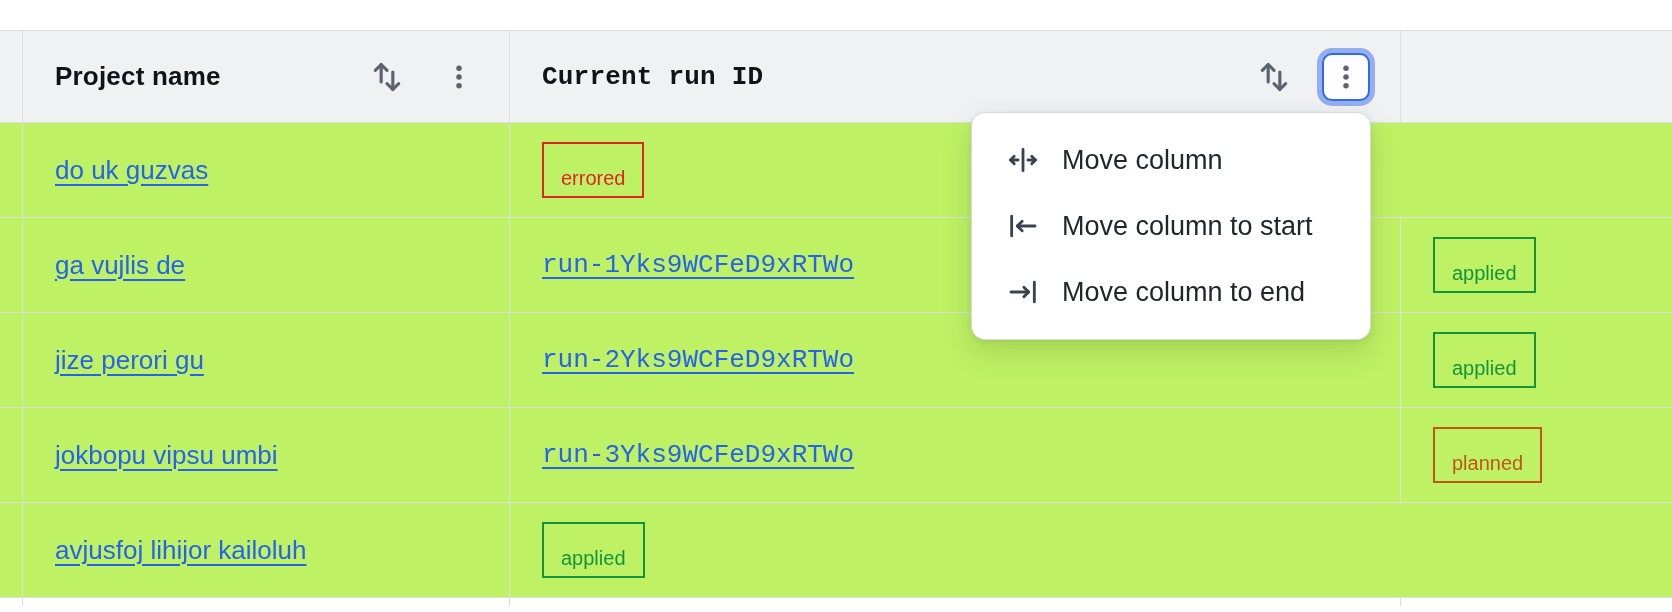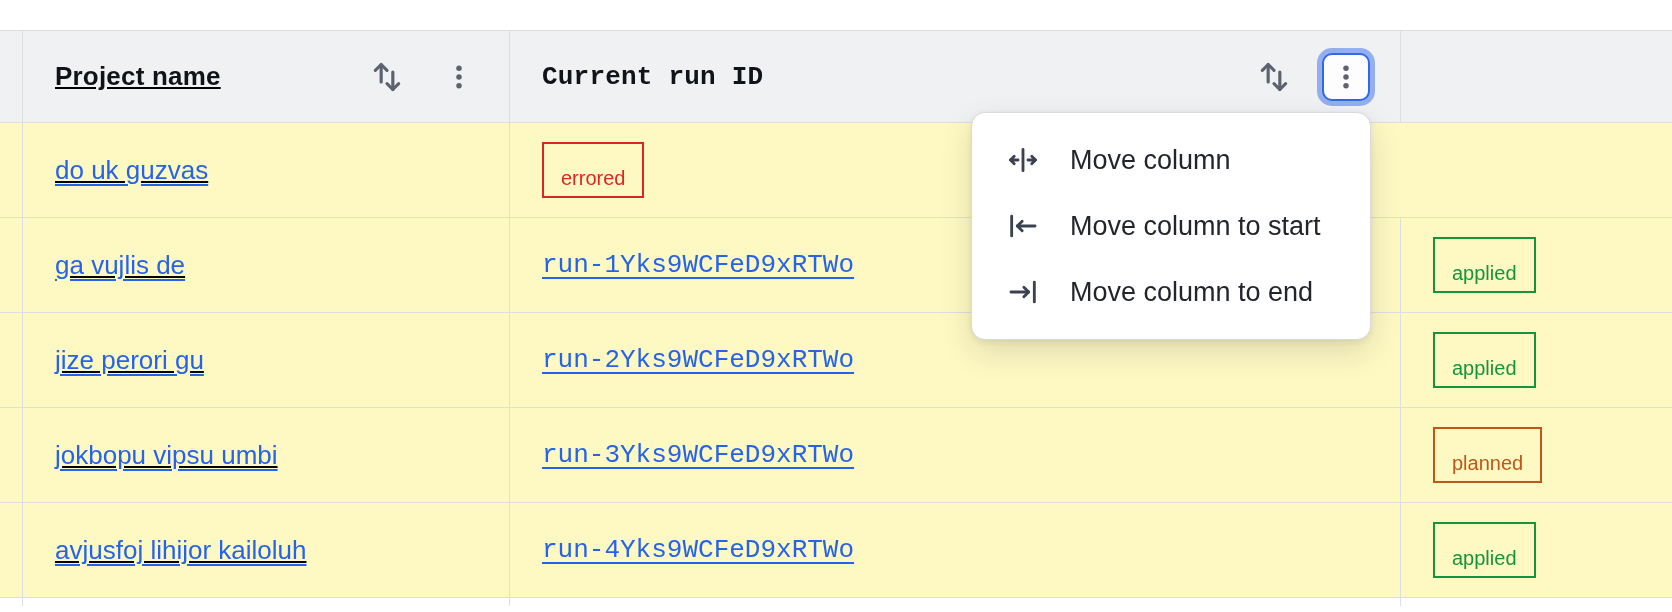--- a/index.html
+++ b/index.html
@@ -5,27 +5,27 @@
   * { margin:0; padding:0; box-sizing:border-box; }
   html,body { width:1672px; height:612px; overflow:hidden; background:#fff;
               font-family:"Liberation Sans", sans-serif; }
   :root { --border:#dcdee1; --header-bg:#f0f1f3; --ink:#101418; --icon:#5c6370;
           --link:#2563eb; --focus:#2f6be8; }
 
   .top-strip { height:30px; background:#fff; }
   .table-wrap { border-top:1px solid var(--border); }
   .hrow { height:92px; background:var(--header-bg); border-bottom:1px solid var(--border);
           display:flex; align-items:stretch; }
-  .row  { height:95px; border-bottom:1px solid var(--border); display:flex; background:#fef9c3; }
+  .row  { height:95px; border-bottom:1px solid var(--border); display:flex; background:#bef264; }
   .sliver { height:8px; display:flex; background:#fff; }
 
   .cell { display:flex; align-items:center; }
   .col-gutter  { width:23px; border-right:1px solid var(--border); flex:none; }
   .col-project { width:487px; border-right:1px solid var(--border); flex:none;
-                 padding-left:32px; padding-right:26px;text-decoration:underline; }
+                 padding-left:32px; padding-right:26px; }
   .col-runid   { width:891px; border-right:1px solid var(--border); flex:none;
                  padding-left:32px; padding-right:30px;font-family:Liberation Mono, monospace; }
   .col-status  { flex:1; padding-left:32px; padding-right:20px; }
 
   .hlabel { font-size:26px; font-weight:700; color:var(--ink); flex:1; letter-spacing:.2px; }
   .hicons { display:flex; align-items:center; gap:28px; }
   .sort-btn, .kebab-btn { background:none; border:none; cursor:pointer; display:flex;
                           align-items:center; justify-content:center; color:var(--icon); padding:0; }
   .sort-btn svg { width:40px; height:40px; }
   .kebab-btn { width:48px; height:48px; border-radius:10px; }
@@ -39,21 +39,21 @@
   .badge { display:inline-block; font-size:20px; border:2px solid currentColor;
            border-radius:0; padding:23px 17px 7px; background:transparent; line-height:1.1; }
 
   .menu { position:absolute; left:971px; top:112px; width:400px; background:#fff;
           border:1px solid #d8dadc; border-radius:14px; padding:14px 0;
           box-shadow:0 12px 32px rgba(0,0,0,.13), 0 2px 6px rgba(0,0,0,.07); z-index:10; }
   .menu-item { height:66px; display:flex; align-items:center; gap:22px; padding:0 34px;
                cursor:pointer; }
   .menu-item .mi-icon { width:34px; height:34px; color:#3a4250; flex:none; display:flex; }
   .menu-item .mi-icon svg { width:34px; height:34px; }
-  .menu-item .mi-label { font-size:27px; color:#22262c;margin-left:8px; }
+  .menu-item .mi-label { font-size:27px; color:#22262c; }
 </style>
 </head>
 <body>
 
 <div class="top-strip"></div>
 
 <div class="table-wrap">
 
   <div class="hrow">
     <div class="cell col-gutter"></div>
@@ -149,23 +149,20 @@
         </div>
     <div class="cell col-status">
           <span class="badge" style="color: rgb(192, 87, 23); text-align: center;">planned</span>
         </div>
   </div>
 
   <div class="row">
     <div class="cell col-gutter"></div>
     <div class="cell col-project">
           <a class="link">avjusfoj lihijor kailoluh</a>
-        </div>
-    <div class="cell col-runid">
-          <a class="link">run-4Yks9WCFeD9xRTWo</a>
         </div>
     <div class="cell col-status">
           <span class="badge" style="color: rgb(22, 148, 59);">applied</span>
         </div>
   </div>
 </div>
 
   <div class="sliver">
     <div class="cell col-gutter"></div>
     <div class="cell col-project"></div>

